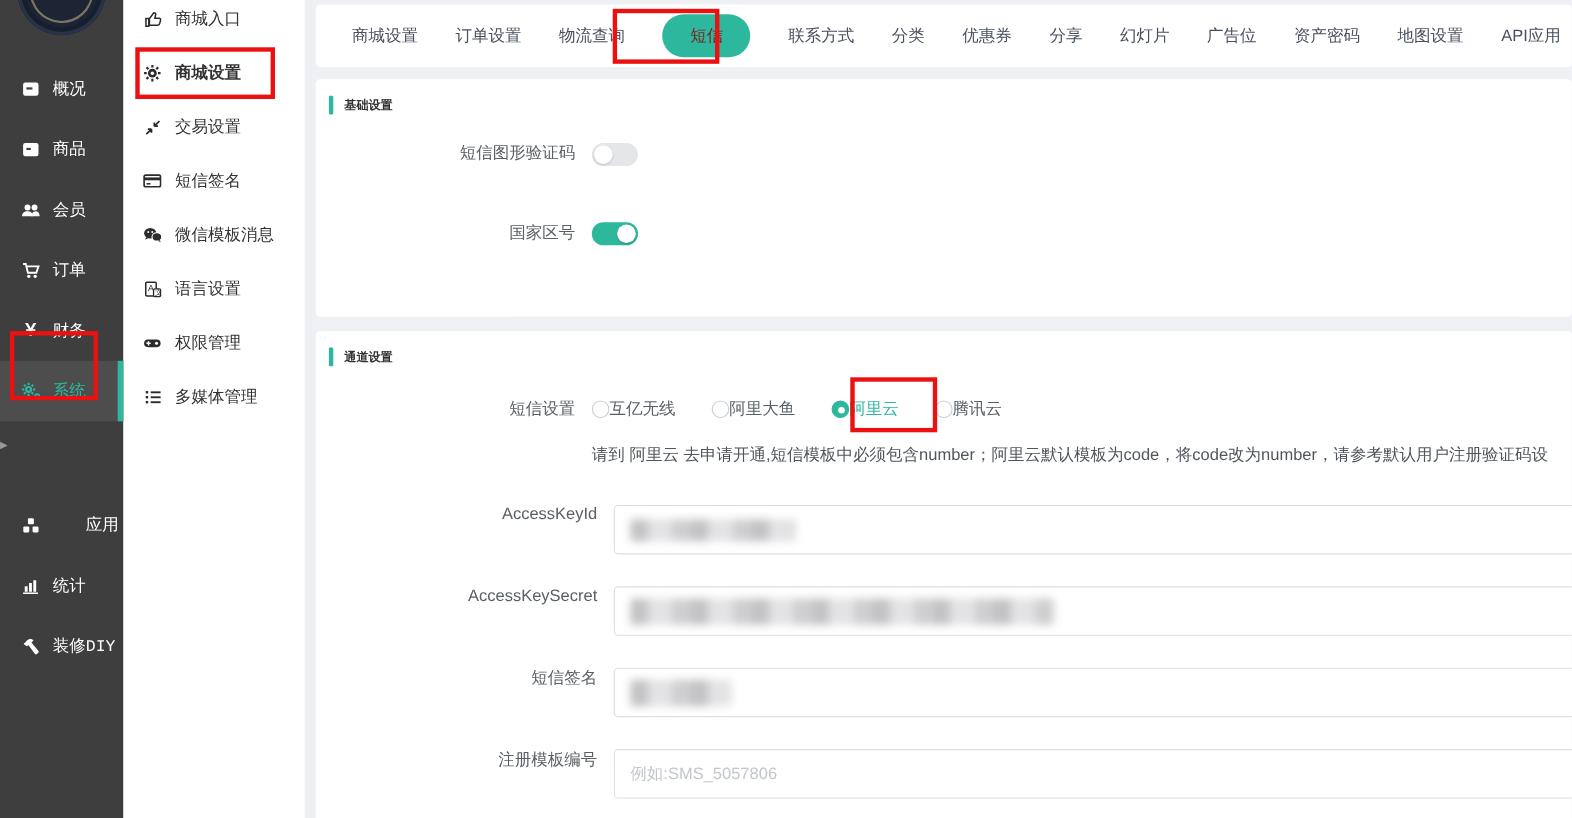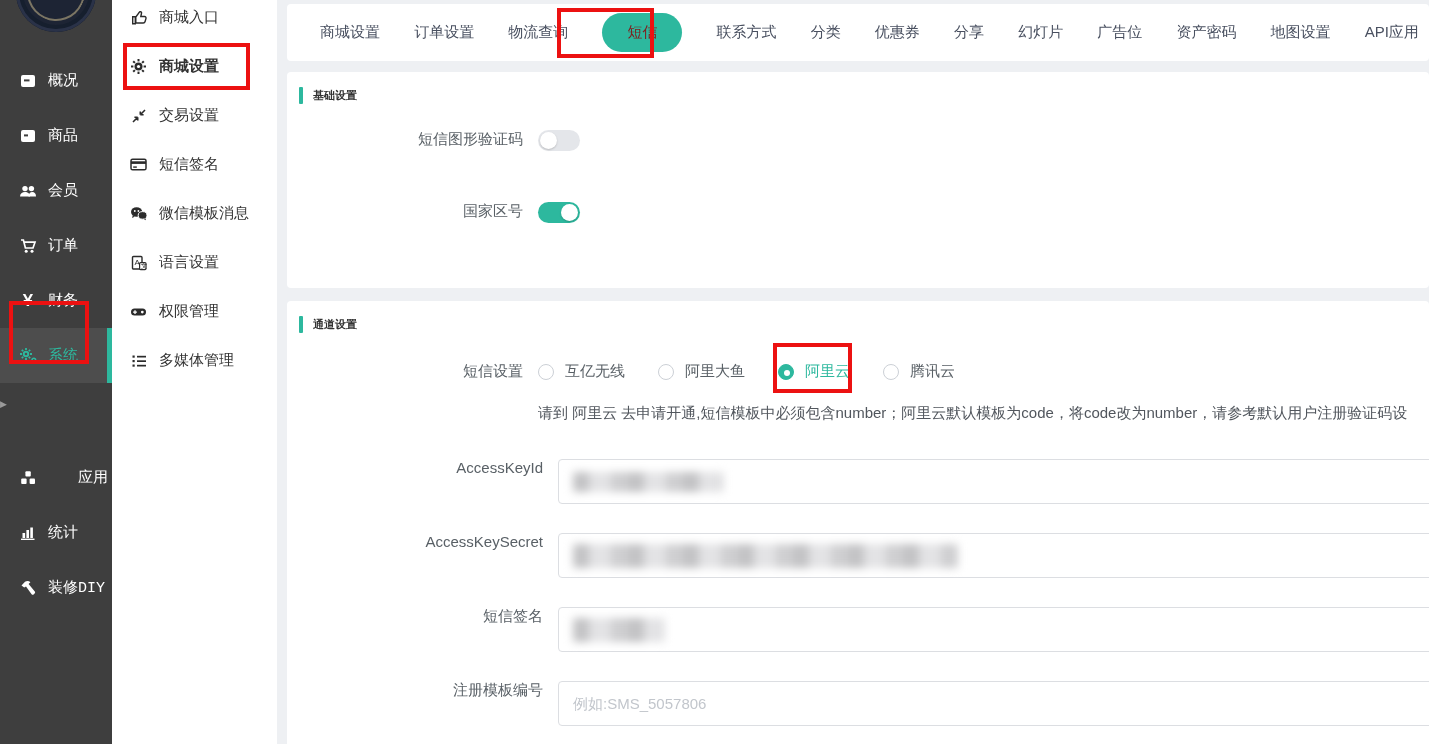--- a/index.html
+++ b/index.html
@@ -51,21 +51,21 @@
     position:relative; cursor:pointer; }
   .toggle .knob { position:absolute; top:2px; left:2px; width:17px; height:17px; border-radius:50%;
     background:#fff; box-shadow:0 1px 2px rgba(0,0,0,.18); }
   .toggle.on { background:#2db89e; }
   .toggle.on .knob { left:auto; right:2px; }
   .row-t1 { margin-top:26px; }
   .row-t2 { margin-top:51px; }
   
   .row-radio { margin-top:29px; }
   .radio-group { margin-left:15px; display:flex; align-items:center; }
-  .radio { display:flex; align-items:center; gap:11px; margin-right:33px; font-size:15px; color:#596066; cursor:pointer; }
+  .radio { display:flex; align-items:center; gap:0; margin-right:33px; font-size:15px; color:#596066; cursor:pointer; }
   .rb { width:16px; height:16px; border-radius:50%; border:1px solid #ccd0d6; background:#fff; position:relative; flex:none; }
   .radio.selected .rb { background:#2db89e; border-color:#2db89e; }
   .radio.selected .rb::after { content:""; position:absolute; left:5px; top:5px; width:6px; height:6px;
     border-radius:50%; background:#fff; }
   .radio.selected { color:#2db89e; }
   
   .help-row { margin-top:23px; margin-left:251px; font-size:15px; color:#51565d; white-space:nowrap; }
   
   .field-row { margin-top:36px;margin-left:20px; }
   .field-row + .field-row { margin-top:29px; }

